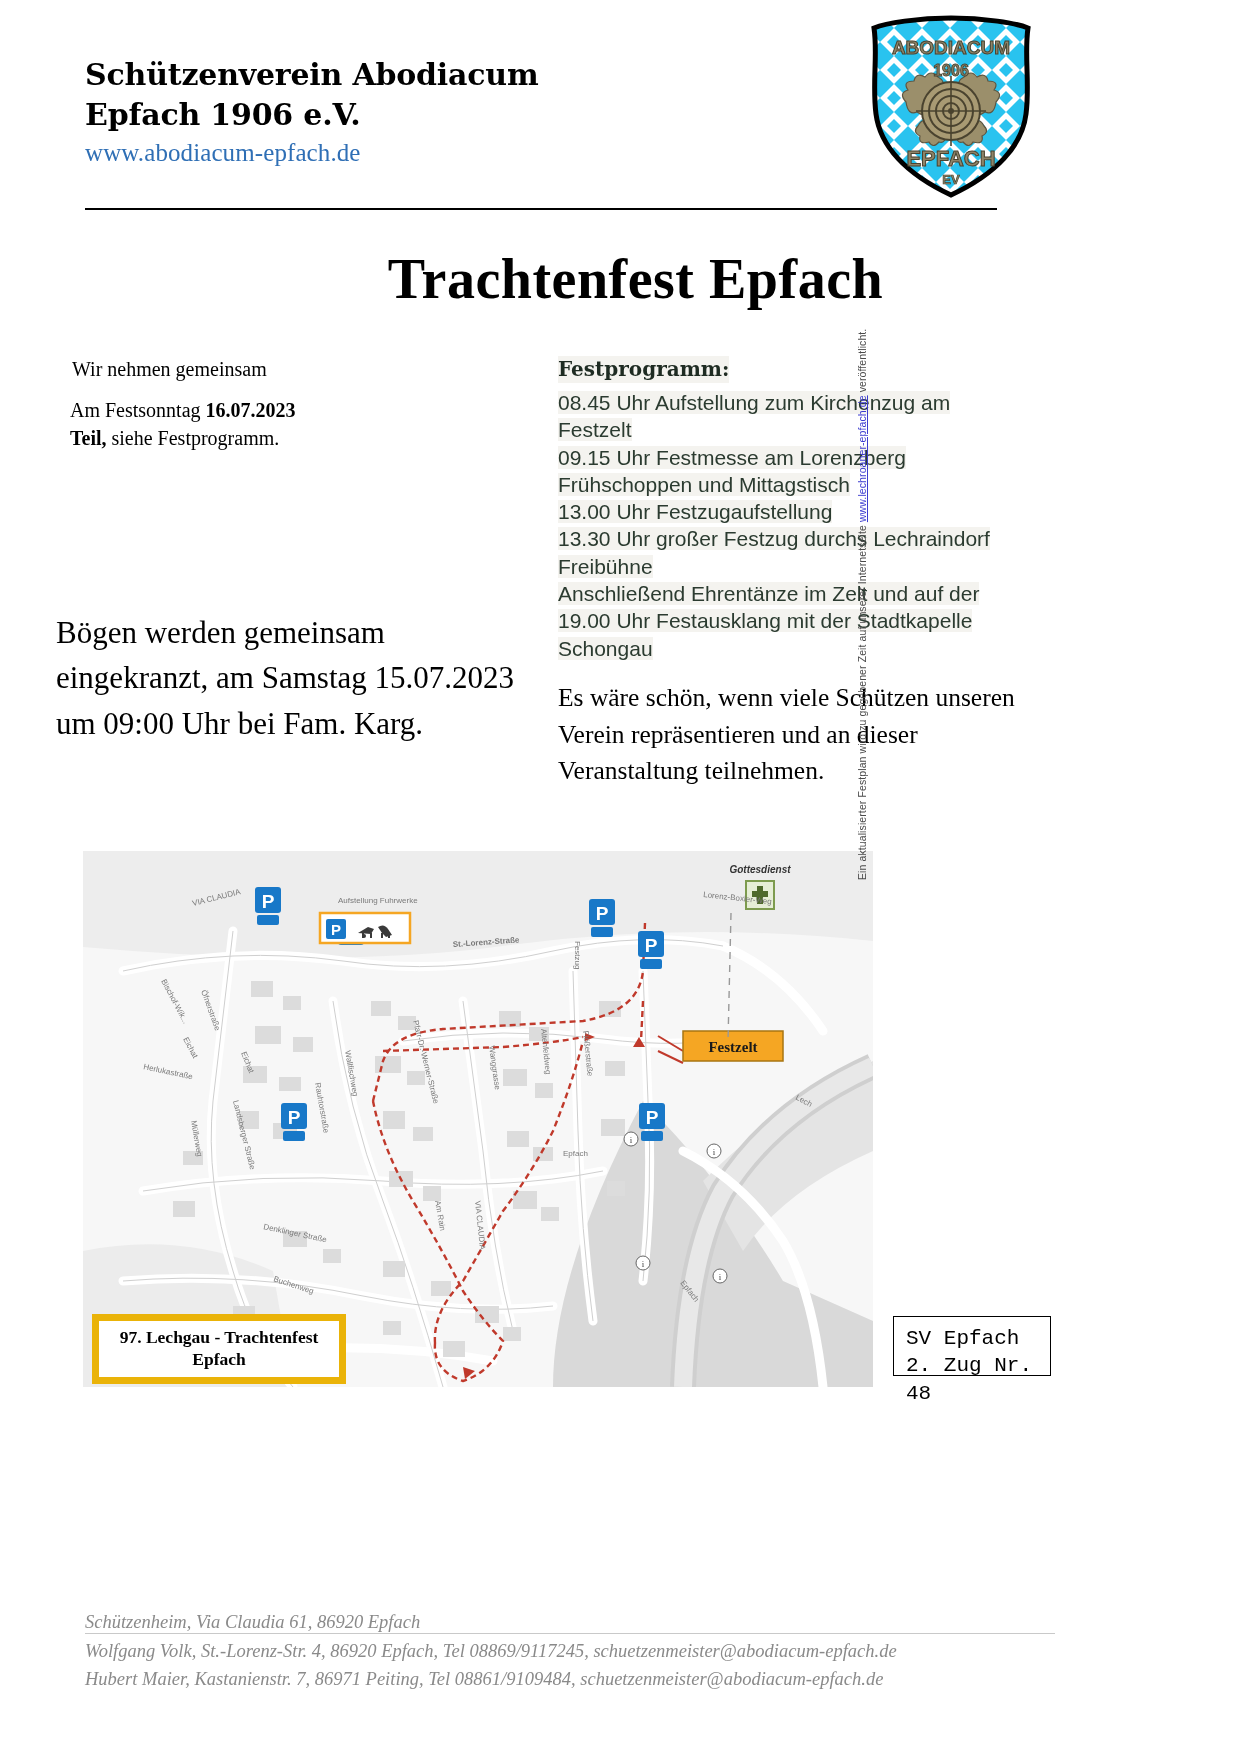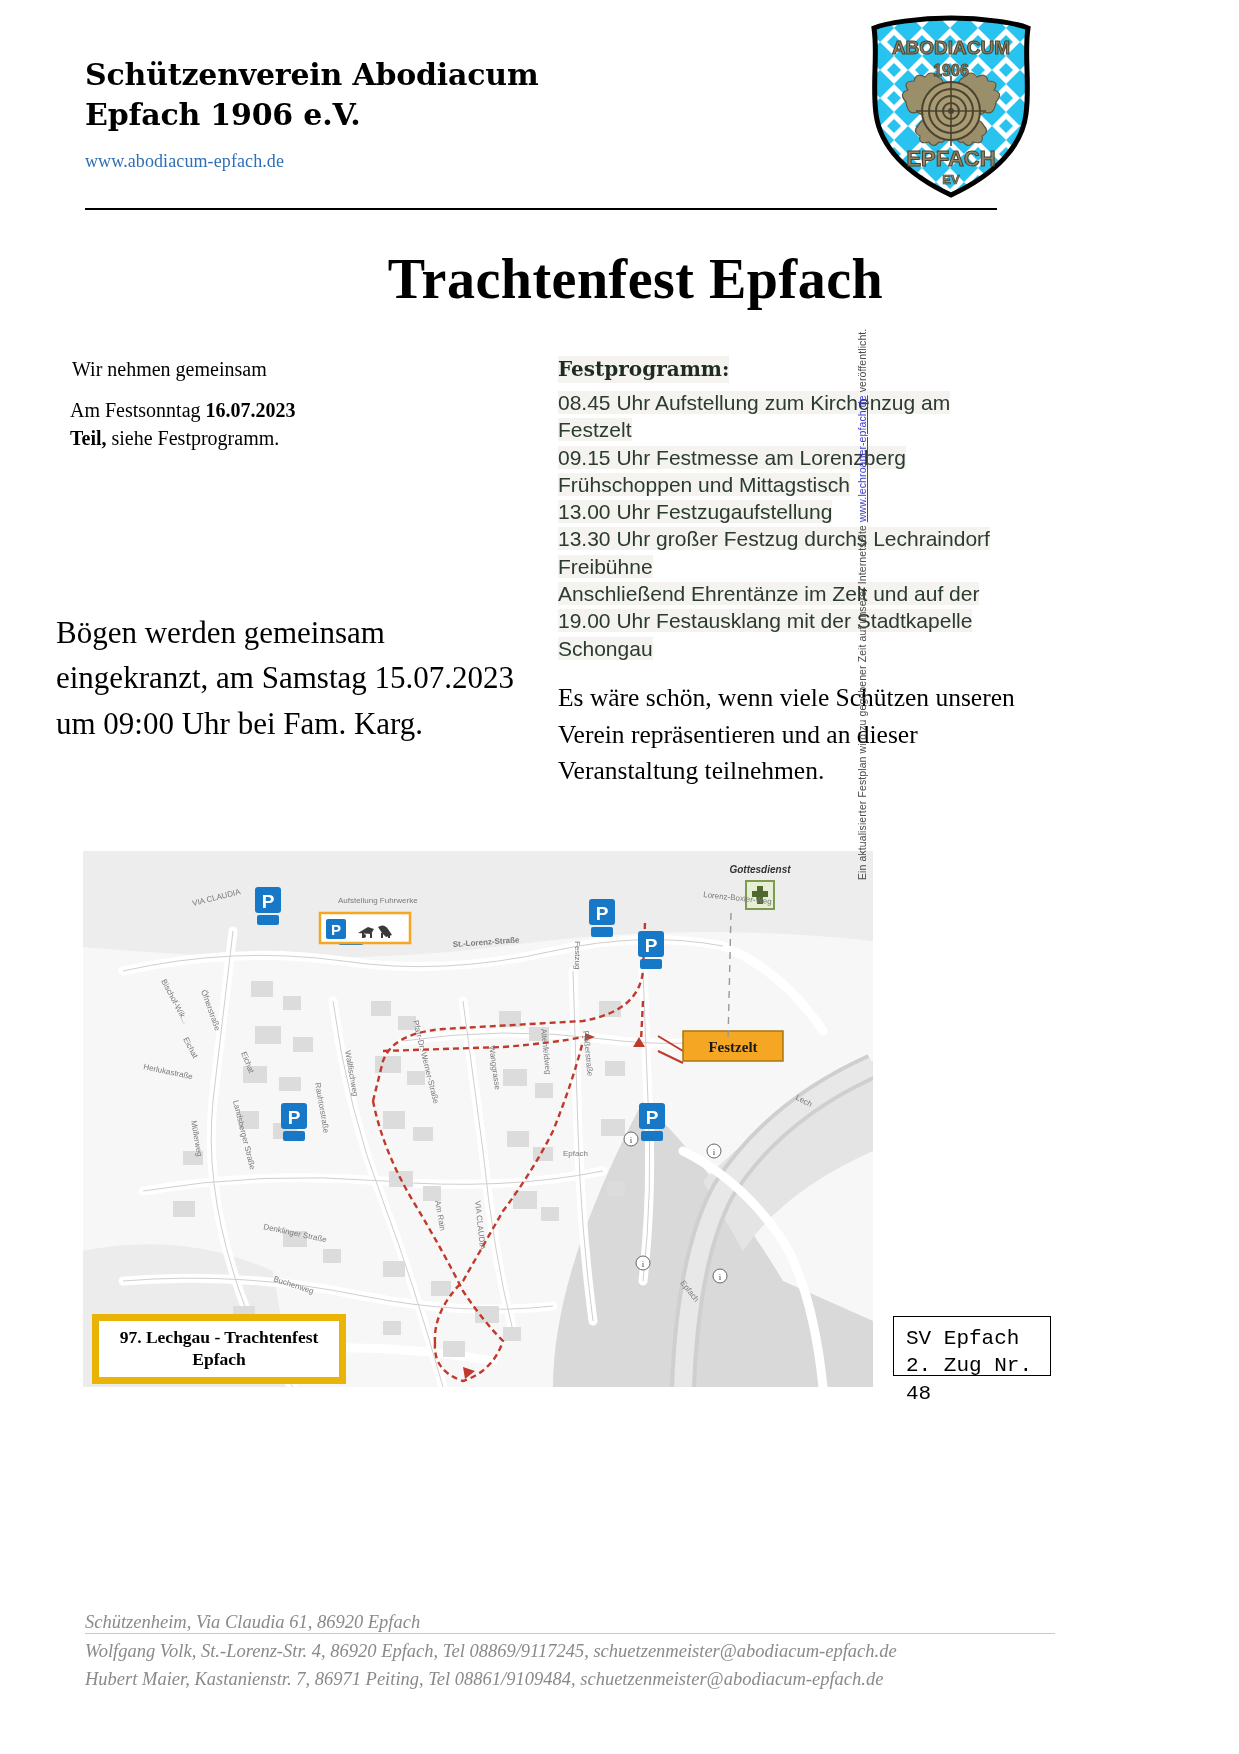--- a/index.html
+++ b/index.html
@@ -17,23 +17,23 @@
   .club-name {
     font-family:"DejaVu Serif", serif;
     font-weight:bold;
     font-size:30px;
     line-height:1.32;
     color:#000;
     letter-spacing:-0.2px;
   }
   .club-url {
     font-family:"Liberation Serif", serif;
-    font-size:18px;
+    font-size:25px;
     color:#2f6fb5;
-    margin-top:17px;
+    margin-top:5px;
     letter-spacing:0.1px;
   }
   .header-rule {
     position:absolute; left:85px; top:208px; width:912px; height:0;
     border-top:2px solid #000;
   }
 
   
   .logo { position:absolute; left:866px; top:14px; width:170px; height:185px; }
   .logo svg { display:block; width:170px; height:185px; }

